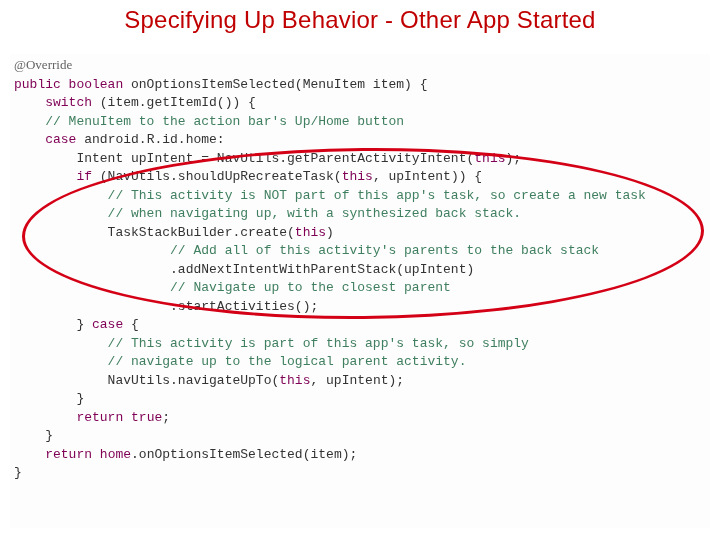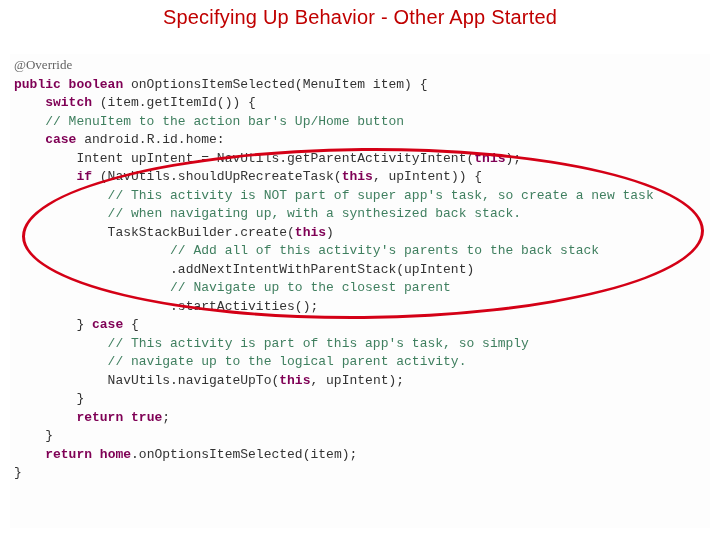--- a/index.html
+++ b/index.html
@@ -16,41 +16,41 @@
     width: 720px;
     height: 540px;
     box-sizing: border-box;
   }
   .title {
     position: absolute;
     top: 6px;
     left: 0;
     right: 0;
     text-align: center;
-    font-size: 20px;
+    font-size: 24px;
     font-weight: 400;
     color: #c00000;
     letter-spacing: 0.2px;
   }
   .code-block {
     position: absolute;
     top: 54px;
     left: 10px;
     right: 10px;
     bottom: 12px;
     background: #fdfdfd;
     font-family: Consolas, "Courier New", monospace;
     font-size: 13px;
     line-height: 18.5px;
     color: #333;
     white-space: pre;
     overflow: hidden;
     padding: 2px 4px;
   }
-  .kw  { color: #7f0055; font-weight: bold; }     
+  .kw  { color: #7f0055; font-weight: normal; }     
   .ann { color: #646464; font-family: Liberation Serif, serif; }                         
   .cmt { color: #3f7f5f; }
 
   .ellipse {
     position: absolute;
     border: 3px solid #d40016;
     border-radius: 50%;
     background: transparent;
     pointer-events: none;
   }
@@ -69,21 +69,21 @@
 
   <div class="title">Specifying Up Behavior - Other App Started</div>
 
   <div class="code-block"><span class="ann">@Override</span>
 <span class="kw">public boolean</span><span> onOptionsItemSelected(MenuItem item) {</span>
 <span class="kw">    switch</span><span> (item.getItemId()) {</span>
 <span class="cmt">    // MenuItem to the action bar's Up/Home button</span>
 <span class="kw">    case</span><span> android.R.id.home:</span>
 <span>        Intent upIntent = NavUtils.getParentActivityIntent(</span><span class="kw">this</span><span>);</span>
 <span class="kw">        if</span><span> (NavUtils.shouldUpRecreateTask(</span><span class="kw">this</span><span>, upIntent)) {</span>
-<span class="cmt">            // This activity is NOT part of super app's task, so create a new task</span>
+<span class="cmt">            // This activity is NOT part of this app's task, so create a new task</span>
 <span class="cmt">            // when navigating up, with a synthesized back stack.</span>
 <span>            TaskStackBuilder.create(</span><span class="kw">this</span><span>)</span>
 <span class="cmt">                    // Add all of this activity's parents to the back stack</span>
 <span>                    .addNextIntentWithParentStack(upIntent)</span>
 <span class="cmt">                    // Navigate up to the closest parent</span>
 <span>                    .startActivities();</span>
 <span>        } </span><span class="kw">case</span><span> {</span>
 <span class="cmt">            // This activity is part of this app's task, so simply</span>
 <span class="cmt">            // navigate up to the logical parent activity.</span>
 <span>            NavUtils.navigateUpTo(</span><span class="kw">this</span><span>, upIntent);</span>

